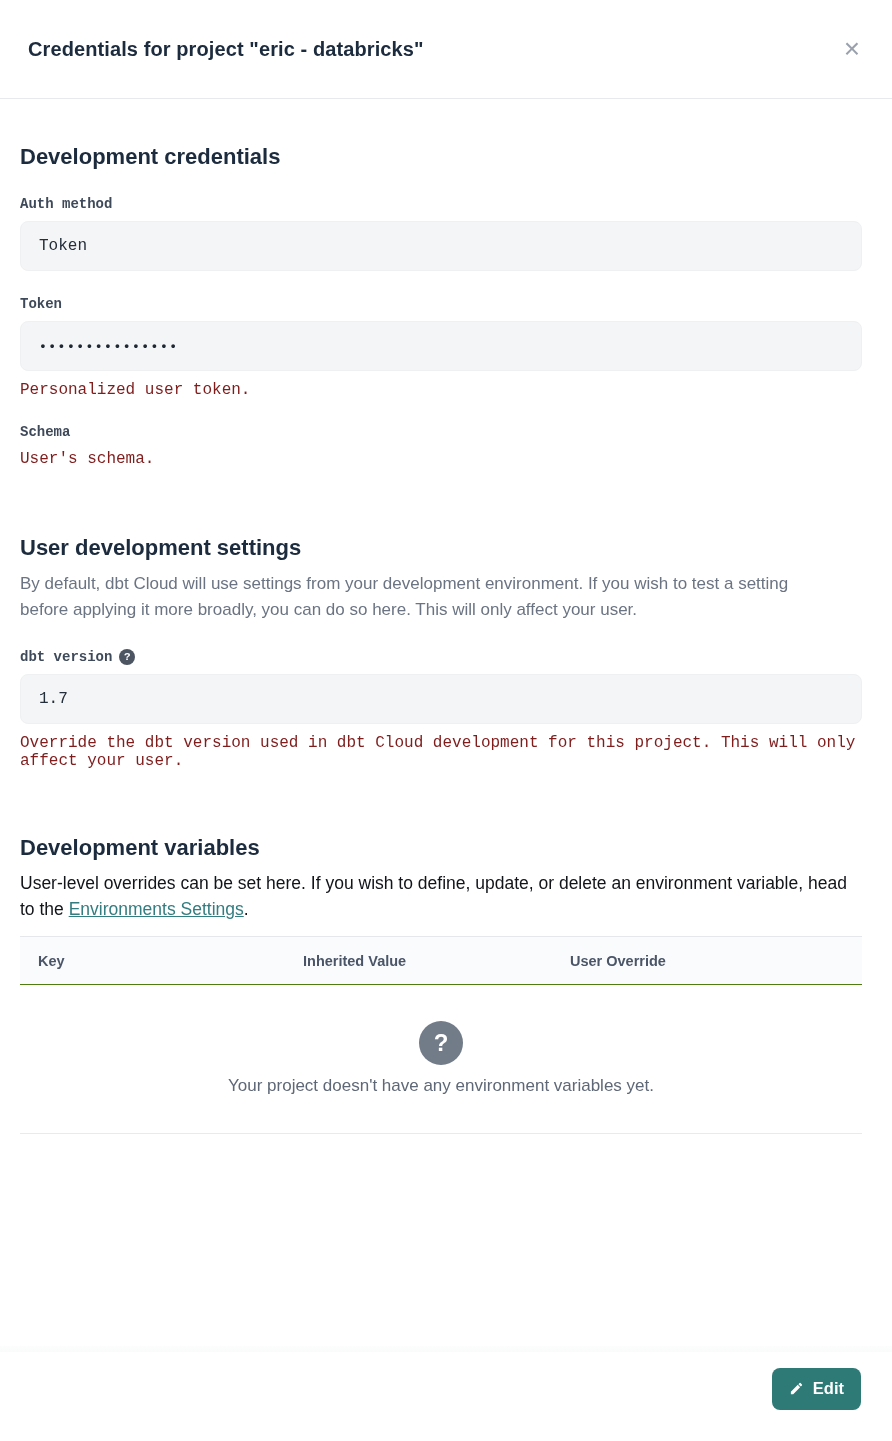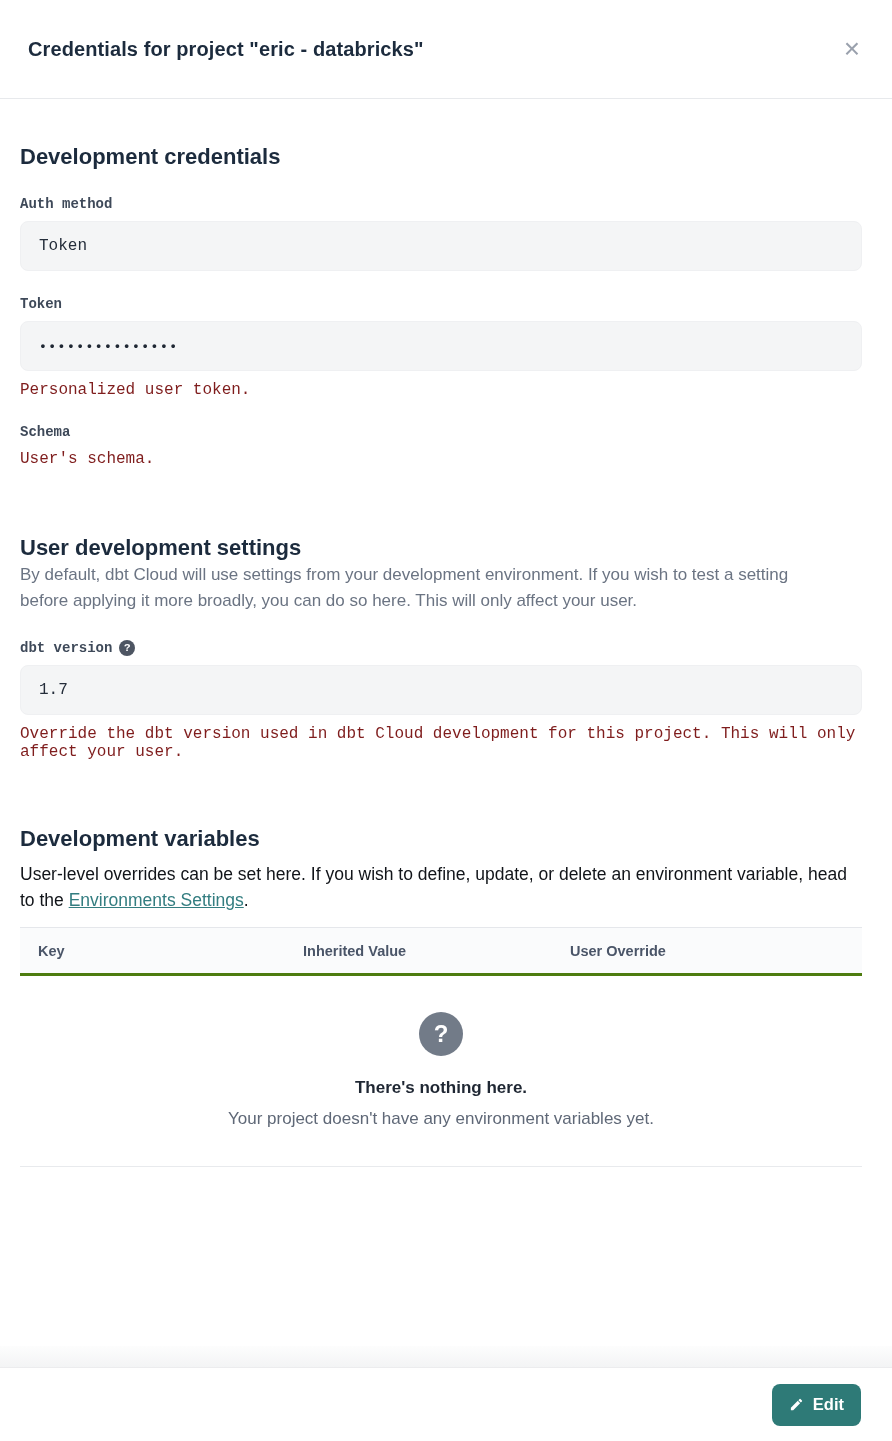--- a/index.html
+++ b/index.html
@@ -81,20 +81,21 @@
     font-weight: 700;
     letter-spacing: 1.5px;
     color: #1f2733;
   }
   .field-helper {
     margin-top: 10px;
     font-size: 16px;
     color: #7f1d1d;
   }
   .section-desc {
+    margin-top: 9px;
     font-size: 17px;
     line-height: 1.55;
     color: #6b7483;
     max-width: 820px;
   }
   .help-icon {
     width: 16px;
     height: 16px;
     border-radius: 50%;
     background: #4d5562;
@@ -115,21 +116,21 @@
   }
   .env-link {
     color: #337d80;
     text-decoration: underline;
     cursor: pointer;
   }
   .env-table-header {
     margin-top: 14px;
     height: 49px;
     border-top: 1px solid #e5e7eb;
-    border-bottom: 3px solid #4d7c0f;
+    border-bottom: 1px solid #4d7c0f;
     background: #fafbfc;
     display: grid;
     grid-template-columns: 265px 267px 1fr;
     align-items: center;
     padding: 0 18px;
   }
   .env-col {
     font-size: 14.5px;
     font-weight: 700;
     color: #4a5568;
@@ -173,21 +174,21 @@
     right: 0;
     bottom: 73px;
     height: 22px;
     background: linear-gradient(180deg, #fdfdfd 0%, #f3f4f5 100%);
     border-bottom: 1px solid #ececee;
   }
   .modal-footer {
     position: absolute;
     left: 0;
     right: 0;
-    bottom: 0;
+    bottom: 16px;
     height: 73px;
     background: #ffffff;
     display: flex;
     align-items: center;
     justify-content: flex-end;
     padding-right: 31px;
   }
   .edit-btn {
     height: 42px;
     min-width: 84px;
@@ -254,21 +255,20 @@
     <p class="env-desc"><span>User-level overrides can be set here. If you wish to define, update, or delete an environment variable, head to the </span><a class="env-link">Environments Settings</a><span>.</span></p>
 
     <div class="env-table-header">
       <span class="env-col">Key</span>
       <span class="env-col">Inherited Value</span>
       <span class="env-col">User Override</span>
     </div>
 
     <div class="empty-state">
       <div class="empty-icon">?</div>
-      <div class="empty-title">There's nothing here.</div>
       <div class="empty-subtitle">Your project doesn't have any environment variables yet.</div>
     </div>
 
     <div class="bottom-divider"></div>
   </div>
 
   <div class="scroll-shadow"></div>
   <div class="modal-footer">
     <button class="edit-btn">
       <span>

